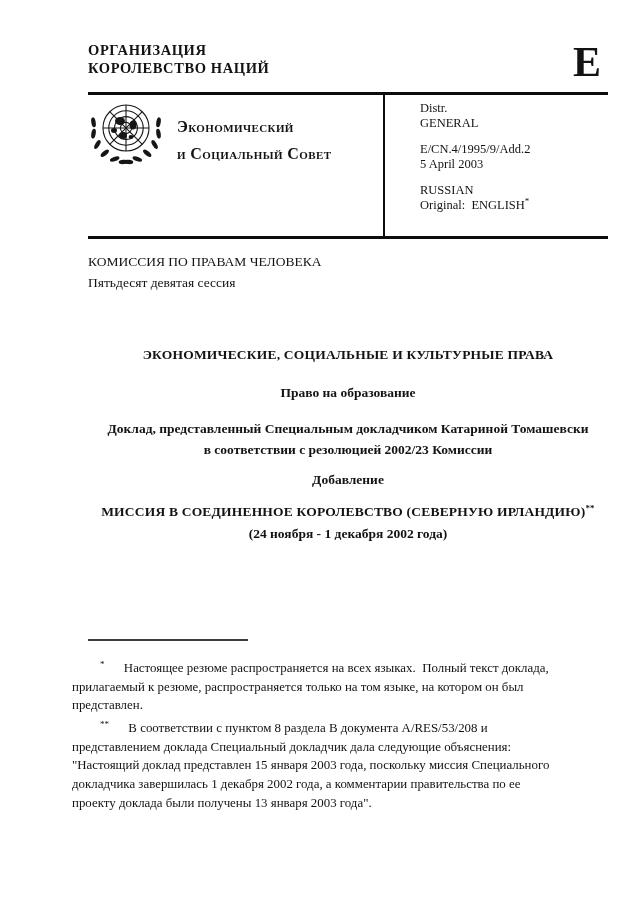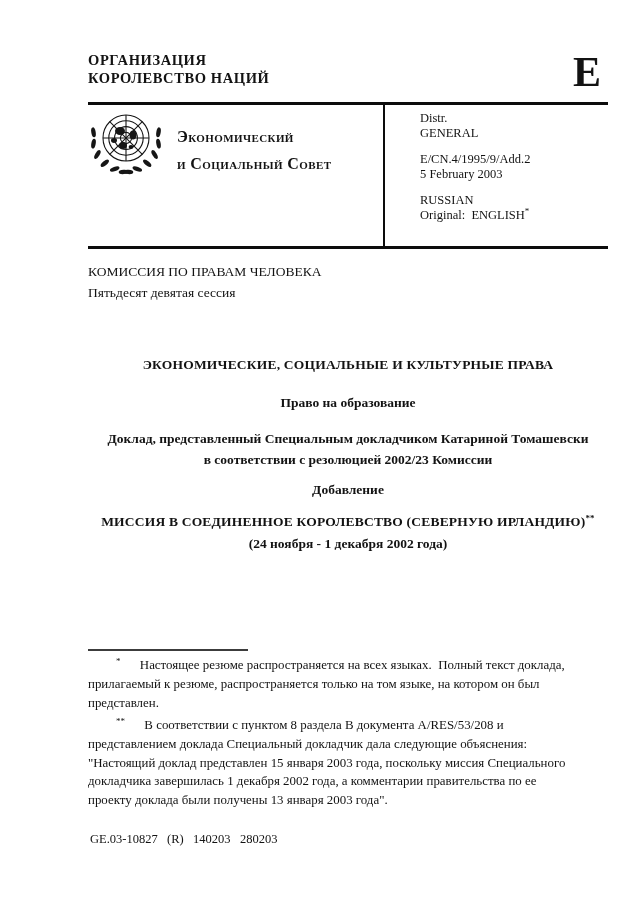--- a/index.html
+++ b/index.html
@@ -6,21 +6,21 @@
   .page {
     position: relative;
     width: 640px;
     height: 905px;
     margin: 0 auto;
     background: #ffffff;
     font-family: "Liberation Serif", "DejaVu Serif", serif;
     color: #131313;
     overflow: hidden;
   }
-  .abs { position: absolute; margin-top: 10px; }
+  .abs { position: absolute; }
 
   
   .org-block {
     left: 88px; top: 42px;
     font-weight: bold;
     font-size: 14.5px;
     line-height: 17.5px;
     letter-spacing: 0.6px;
   }
   .doc-letter {
@@ -89,21 +89,21 @@
   .t-mission  { top: 502px; letter-spacing: 0.2px; }
   .t-dates    { top: 524px; }
 
   
   .fn-rule {
     left: 88px; top: 639px;
     width: 160px; height: 2px;
     background: #3c3c3c;
   }
   .footnote {
-    left: 88px;
+    left: 72px;
     font-size: 12.9px;
     line-height: 18.8px;
     white-space: pre-wrap;
   }
   .fn-1 { top: 646px; width: 484px; text-indent: 28px; }
   .fn-2 { top: 706px; width: 488px; text-indent: 28px; }
   .footnote .fn-body { text-indent: 0; }
 
   
   .footer-code {
@@ -168,21 +168,21 @@
 
   <div class="abs v-rule"></div>
 
   <div class="abs distr-block">
     <div class="grp">
       <div>Distr.</div>
       <div>GENERAL</div>
     </div>
     <div class="grp">
       <div>E/CN.4/1995/9/Add.2</div>
-      <div>5 February 2003</div>
+      <div>5 April 2003</div>
     </div>
     <div class="grp">
       <div>RUSSIAN</div>
       <div><span class="keep-spaces">Original:  ENGLISH</span><sup class="fnmark">*</sup></div>
     </div>
   </div>
 
   <div class="abs rule-thick rule-mid"></div>
 
   <div class="abs commission-block">
@@ -199,15 +199,14 @@
   <div class="abs ctr t-addendum">Добавление</div>
   <div class="abs ctr t-mission"><span>МИССИЯ В СОЕДИНЕННОЕ КОРОЛЕВСТВО (СЕВЕРНУЮ ИРЛАНДИЮ)</span><sup class="fnmark">**</sup></div>
   <div class="abs ctr t-dates">(24 ноября - 1 декабря 2002 года)</div>
 
   <div class="abs fn-rule"></div>
 
   <p class="abs footnote fn-1"><sup class="fnmark">*</sup><span class="fn-body">      Настоящее резюме распространяется на всех языках.  Полный текст доклада, прилагаемый к резюме, распространяется только на том языке, на котором он был представлен.</span></p>
 
   <p class="abs footnote fn-2"><sup class="fnmark">**</sup><span class="fn-body">      В соответствии с пунктом 8 раздела В документа A/RES/53/208 и представлением доклада Специальный докладчик дала следующие объяснения:  "Настоящий доклад представлен 15 января 2003 года, поскольку миссия Специального докладчика завершилась 1 декабря 2002 года, а комментарии правительства по ее проекту доклада были получены 13 января 2003 года".</span></p>
 
-  <div class="abs footer-code keep-spaces">GE.03-10827   (R)   140203   280203</div>
 
 </div>
 
 </body></html>

